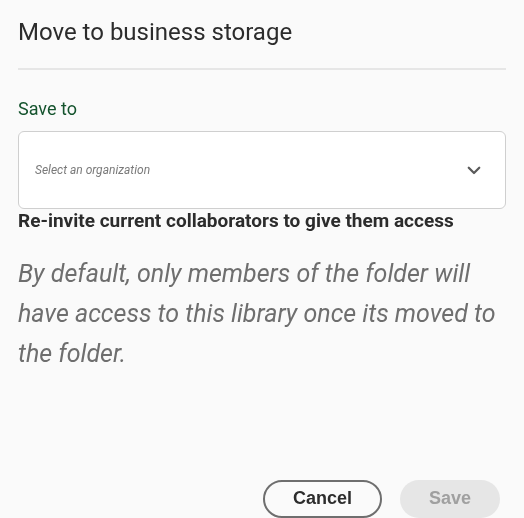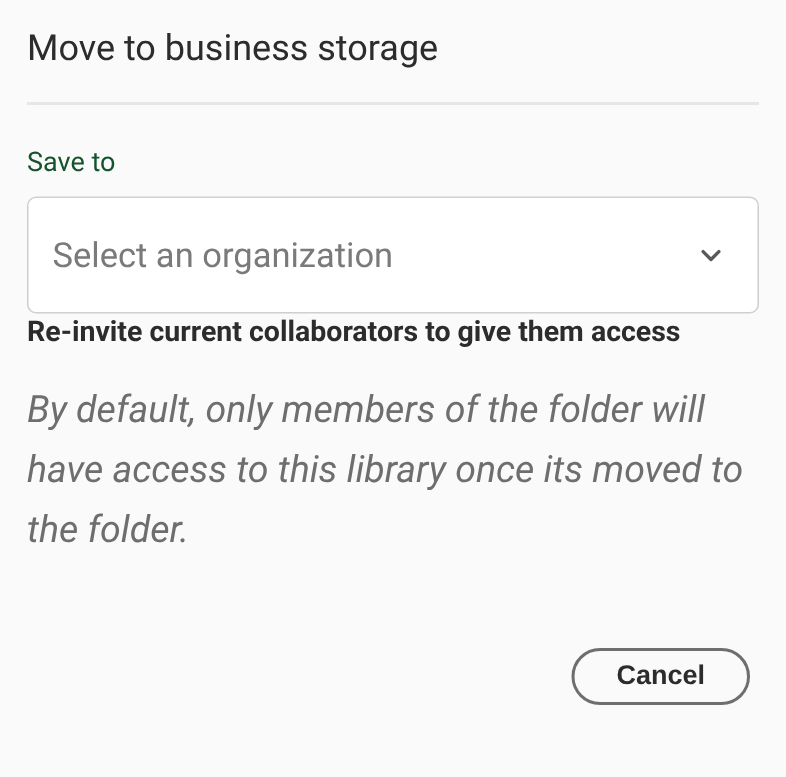--- a/index.html
+++ b/index.html
@@ -39,21 +39,22 @@
     border: 1px solid #cfcfcf;
     border-radius: 6px;
     background: #fff;
     display: flex;
     align-items: center;
     justify-content: space-between;
     padding: 0 22px 0 16px;
     cursor: pointer;
   }
   .select-placeholder {
-    font-size: 23px;
+    font-size: 12px;
+    font-style: italic;
     color: #7a7a7a;
   }
   .chevron {
     width: 18px;
     height: 18px;
     flex-shrink: 0;
   }
   .chevron svg {
     width: 100%;
     height: 100%;
@@ -82,20 +83,21 @@
     height: 38px;
     border-radius: 25px;
     font-size: 18px;
     font-weight: 600;
     padding: 0 28px;
     cursor: pointer;
     display: inline-flex;
     align-items: center;
     justify-content: center;
     border: none;
+    margin-top: 48px;
   }
   .btn-cancel {
     background: transparent;
     color: #2c2c2c;
     border: 2px solid #6e6e6e;
   }
   .btn-save {
     background: #e6e6e6;
     color: #a0a0a0;
     min-width: 100px;
@@ -119,13 +121,14 @@
     </svg>
   </span>
 </div>
 
 <h2 class="section-heading">Re-invite current collaborators to give them access</h2>
 
 <p class="section-description">By default, only members of the folder will have access to this library once its moved to the folder.</p>
 
 <div class="button-row">
   <button class="btn btn-cancel">Cancel</button>
+  <button class="btn btn-save" disabled="">Save</button>
 </div>
 
 </body></html>

